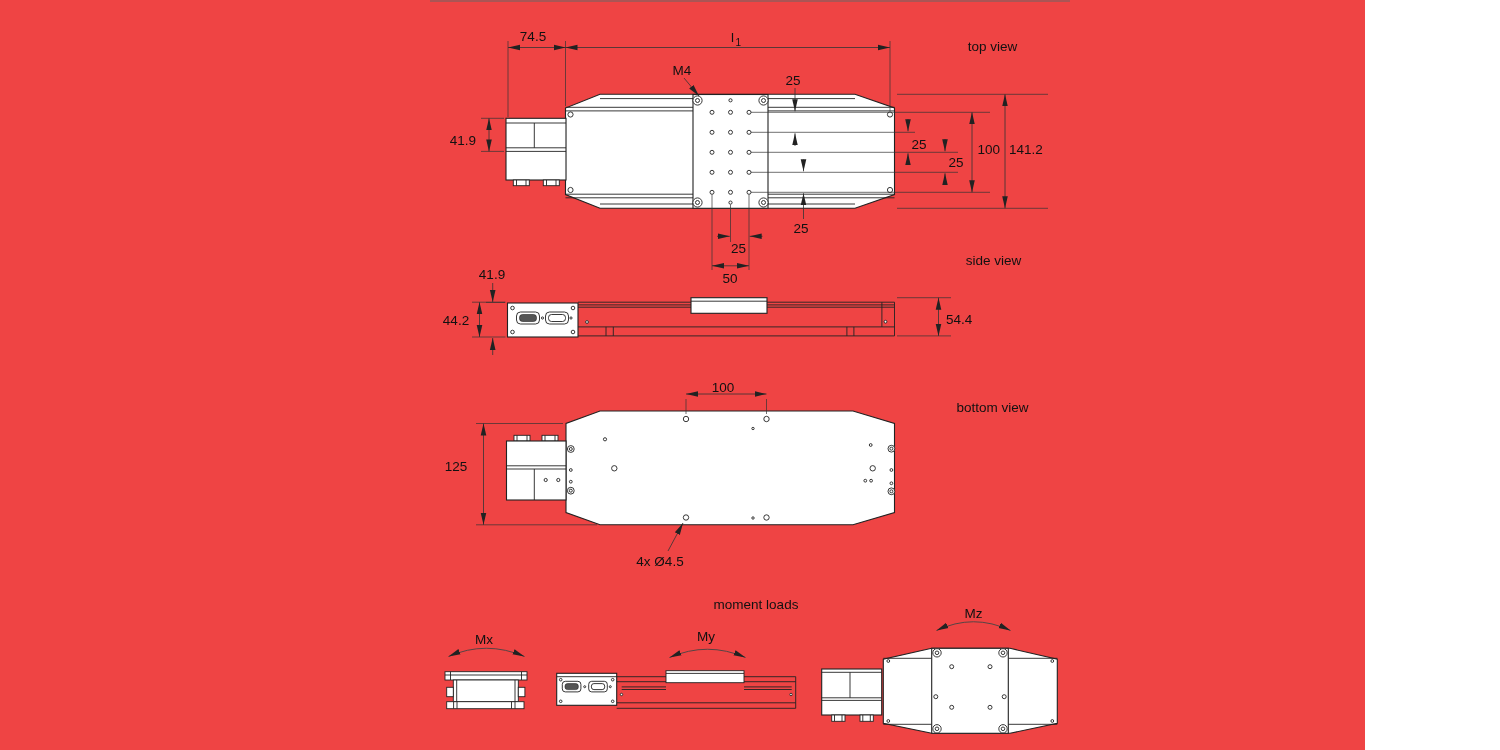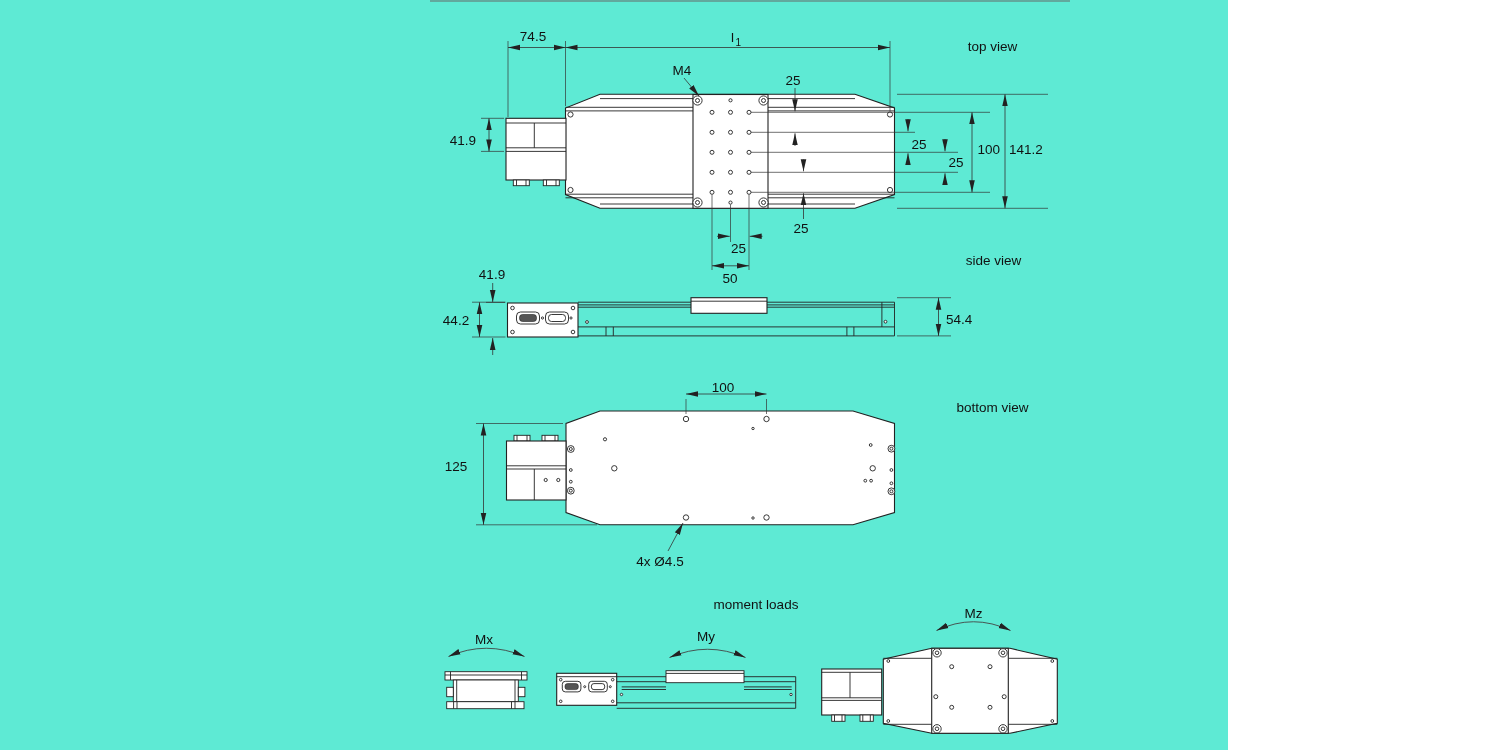--- a/index.html
+++ b/index.html
@@ -1,16 +1,16 @@
 <!DOCTYPE html>
 <html><head>
 <meta charset="utf-8">
 <style>
   html,body{margin:0;padding:0;background:#ffffff;}
-  .page{width:1228px;height:750px;position:relative;background:#5eead4;overflow:hidden;}
+  .page{width:1365px;height:750px;position:relative;background:#ef4444;overflow:hidden;}
   svg{display:block;}
   text{font-family:"Liberation Sans","DejaVu Sans",sans-serif;fill:#111;font-size:13.5px;}
   text.sub{font-size:10px;}
   .outline{fill:#ffffff;stroke:#222;stroke-width:1.1;}
   .detail{fill:none;stroke:#222;stroke-width:0.9;}
   .detailf{fill:#ffffff;stroke:#222;stroke-width:0.9;}
   .hole{fill:#ffffff;stroke:#222;stroke-width:0.9;}
   .dim{fill:none;stroke:#333;stroke-width:0.8;}
   .ext{fill:none;stroke:#333;stroke-width:0.7;}
   .dark{fill:#555;stroke:#222;stroke-width:0.6;}

